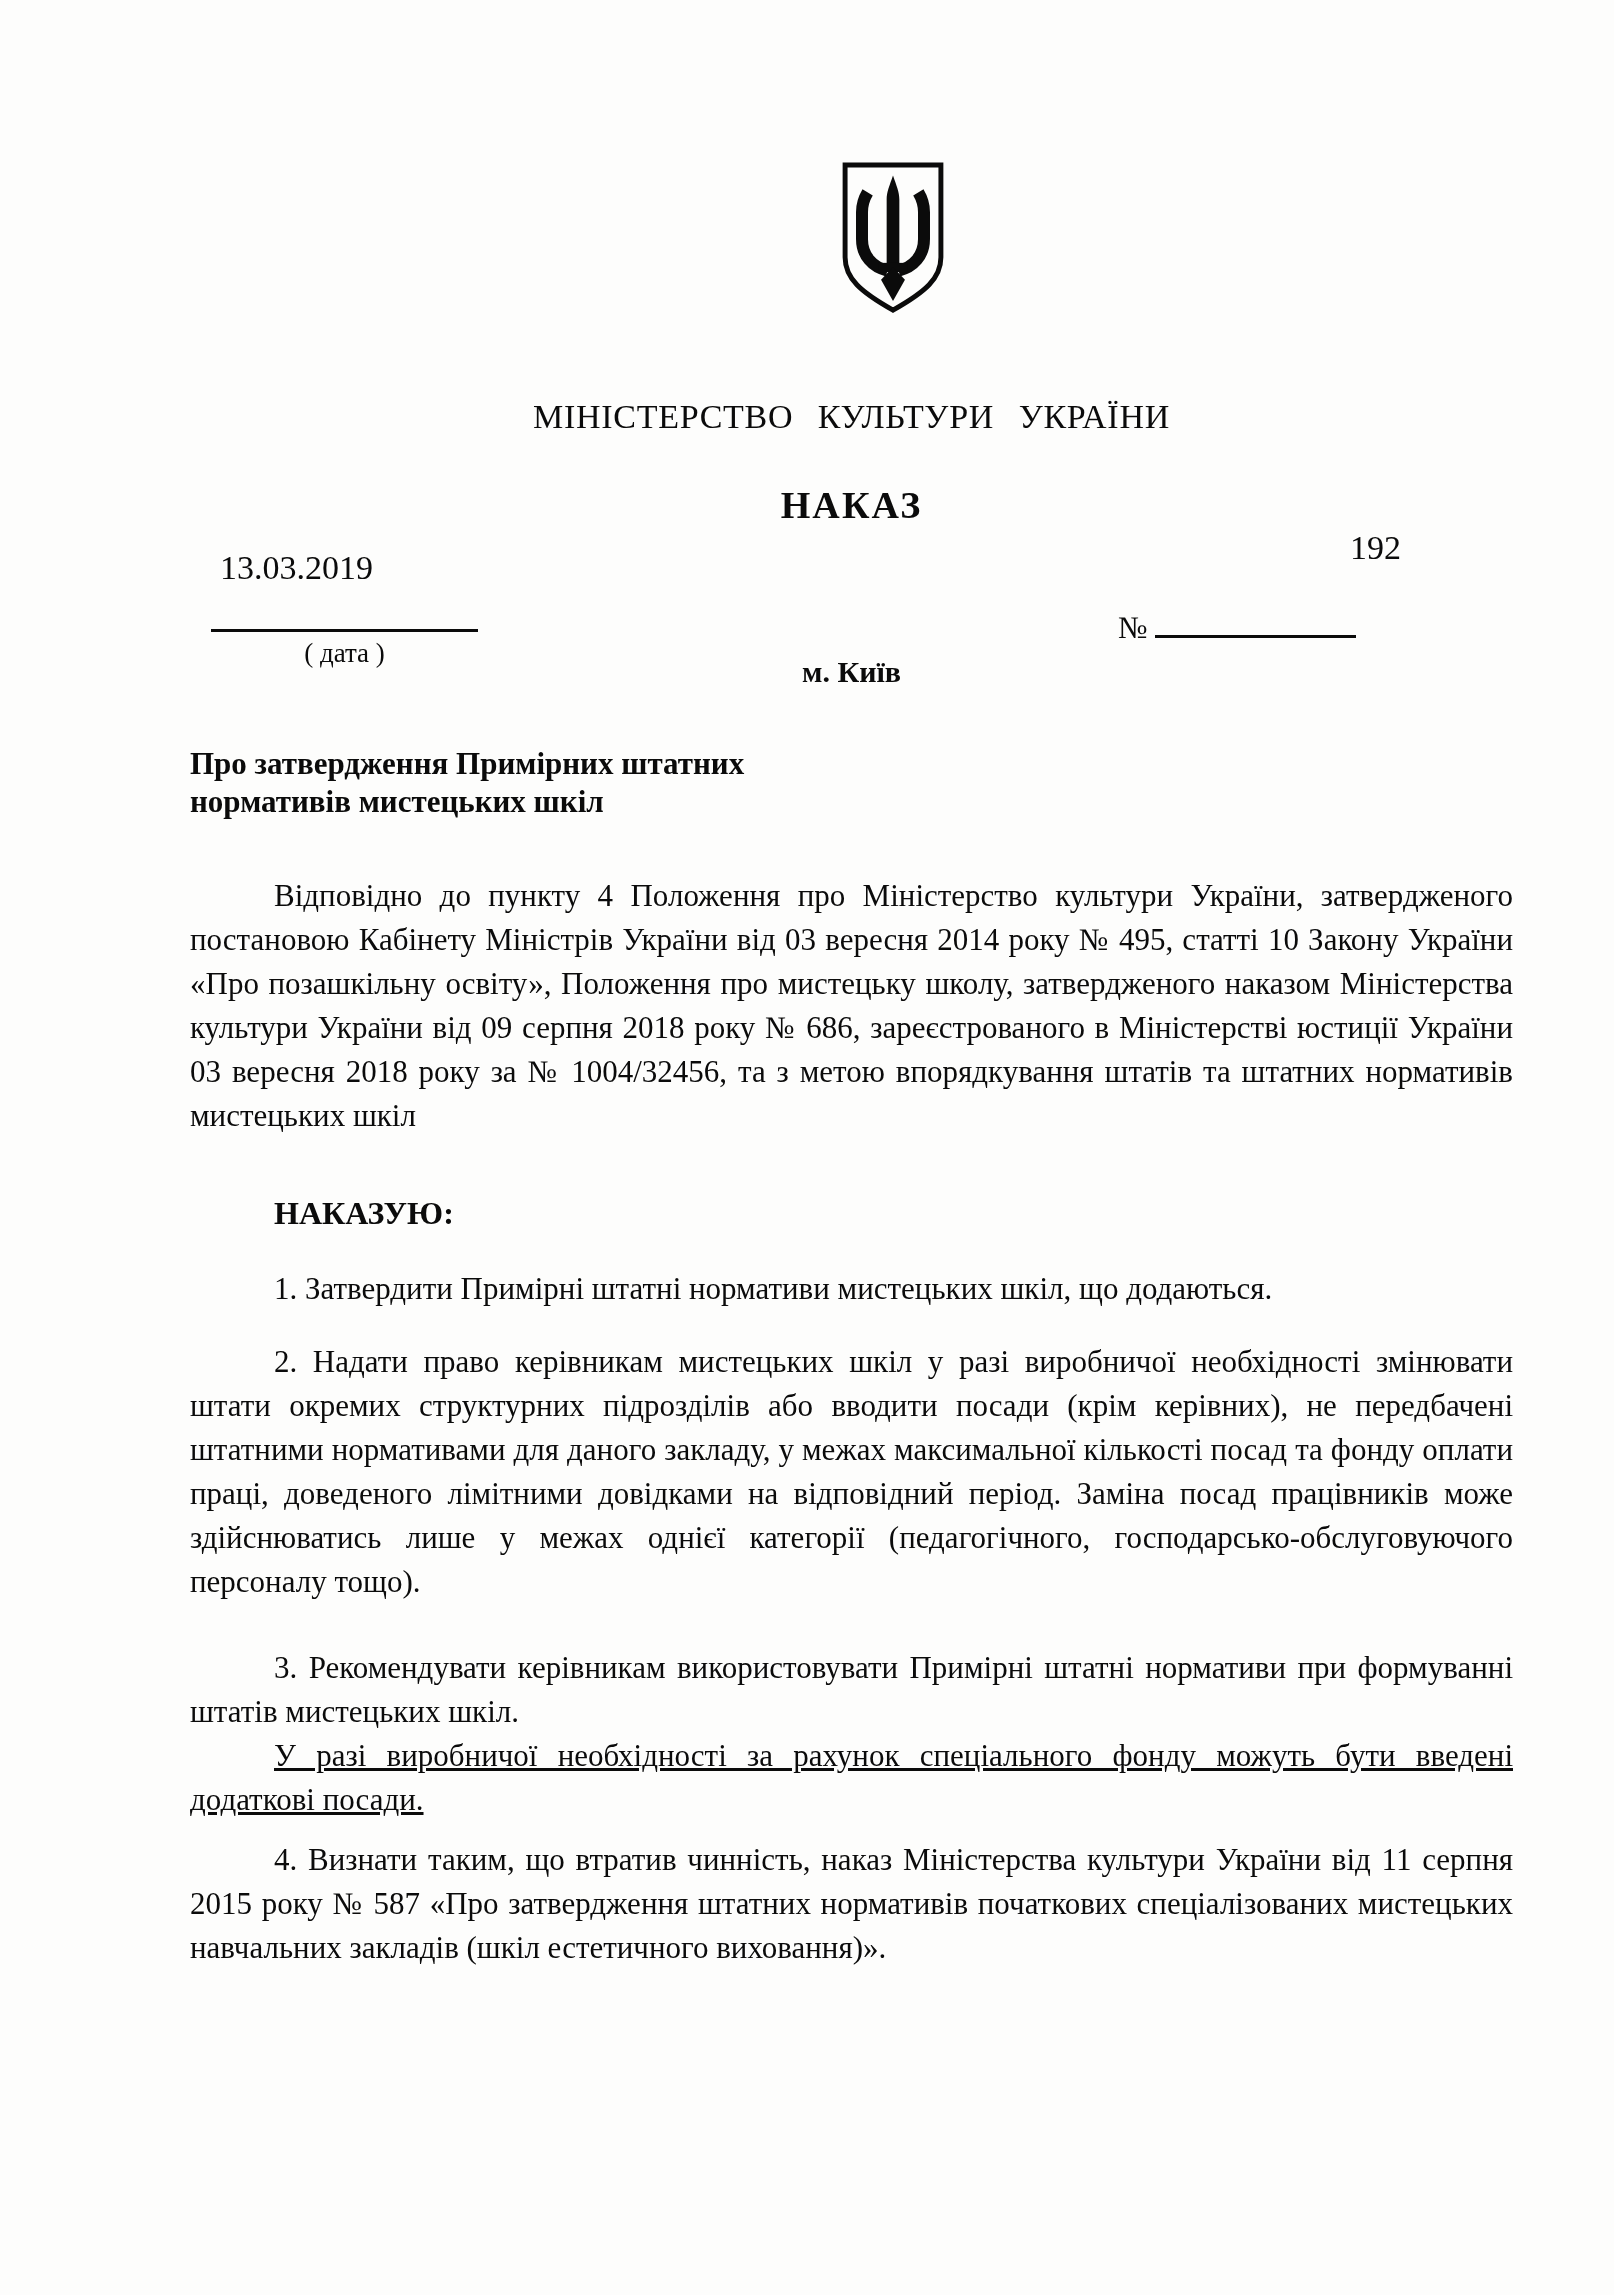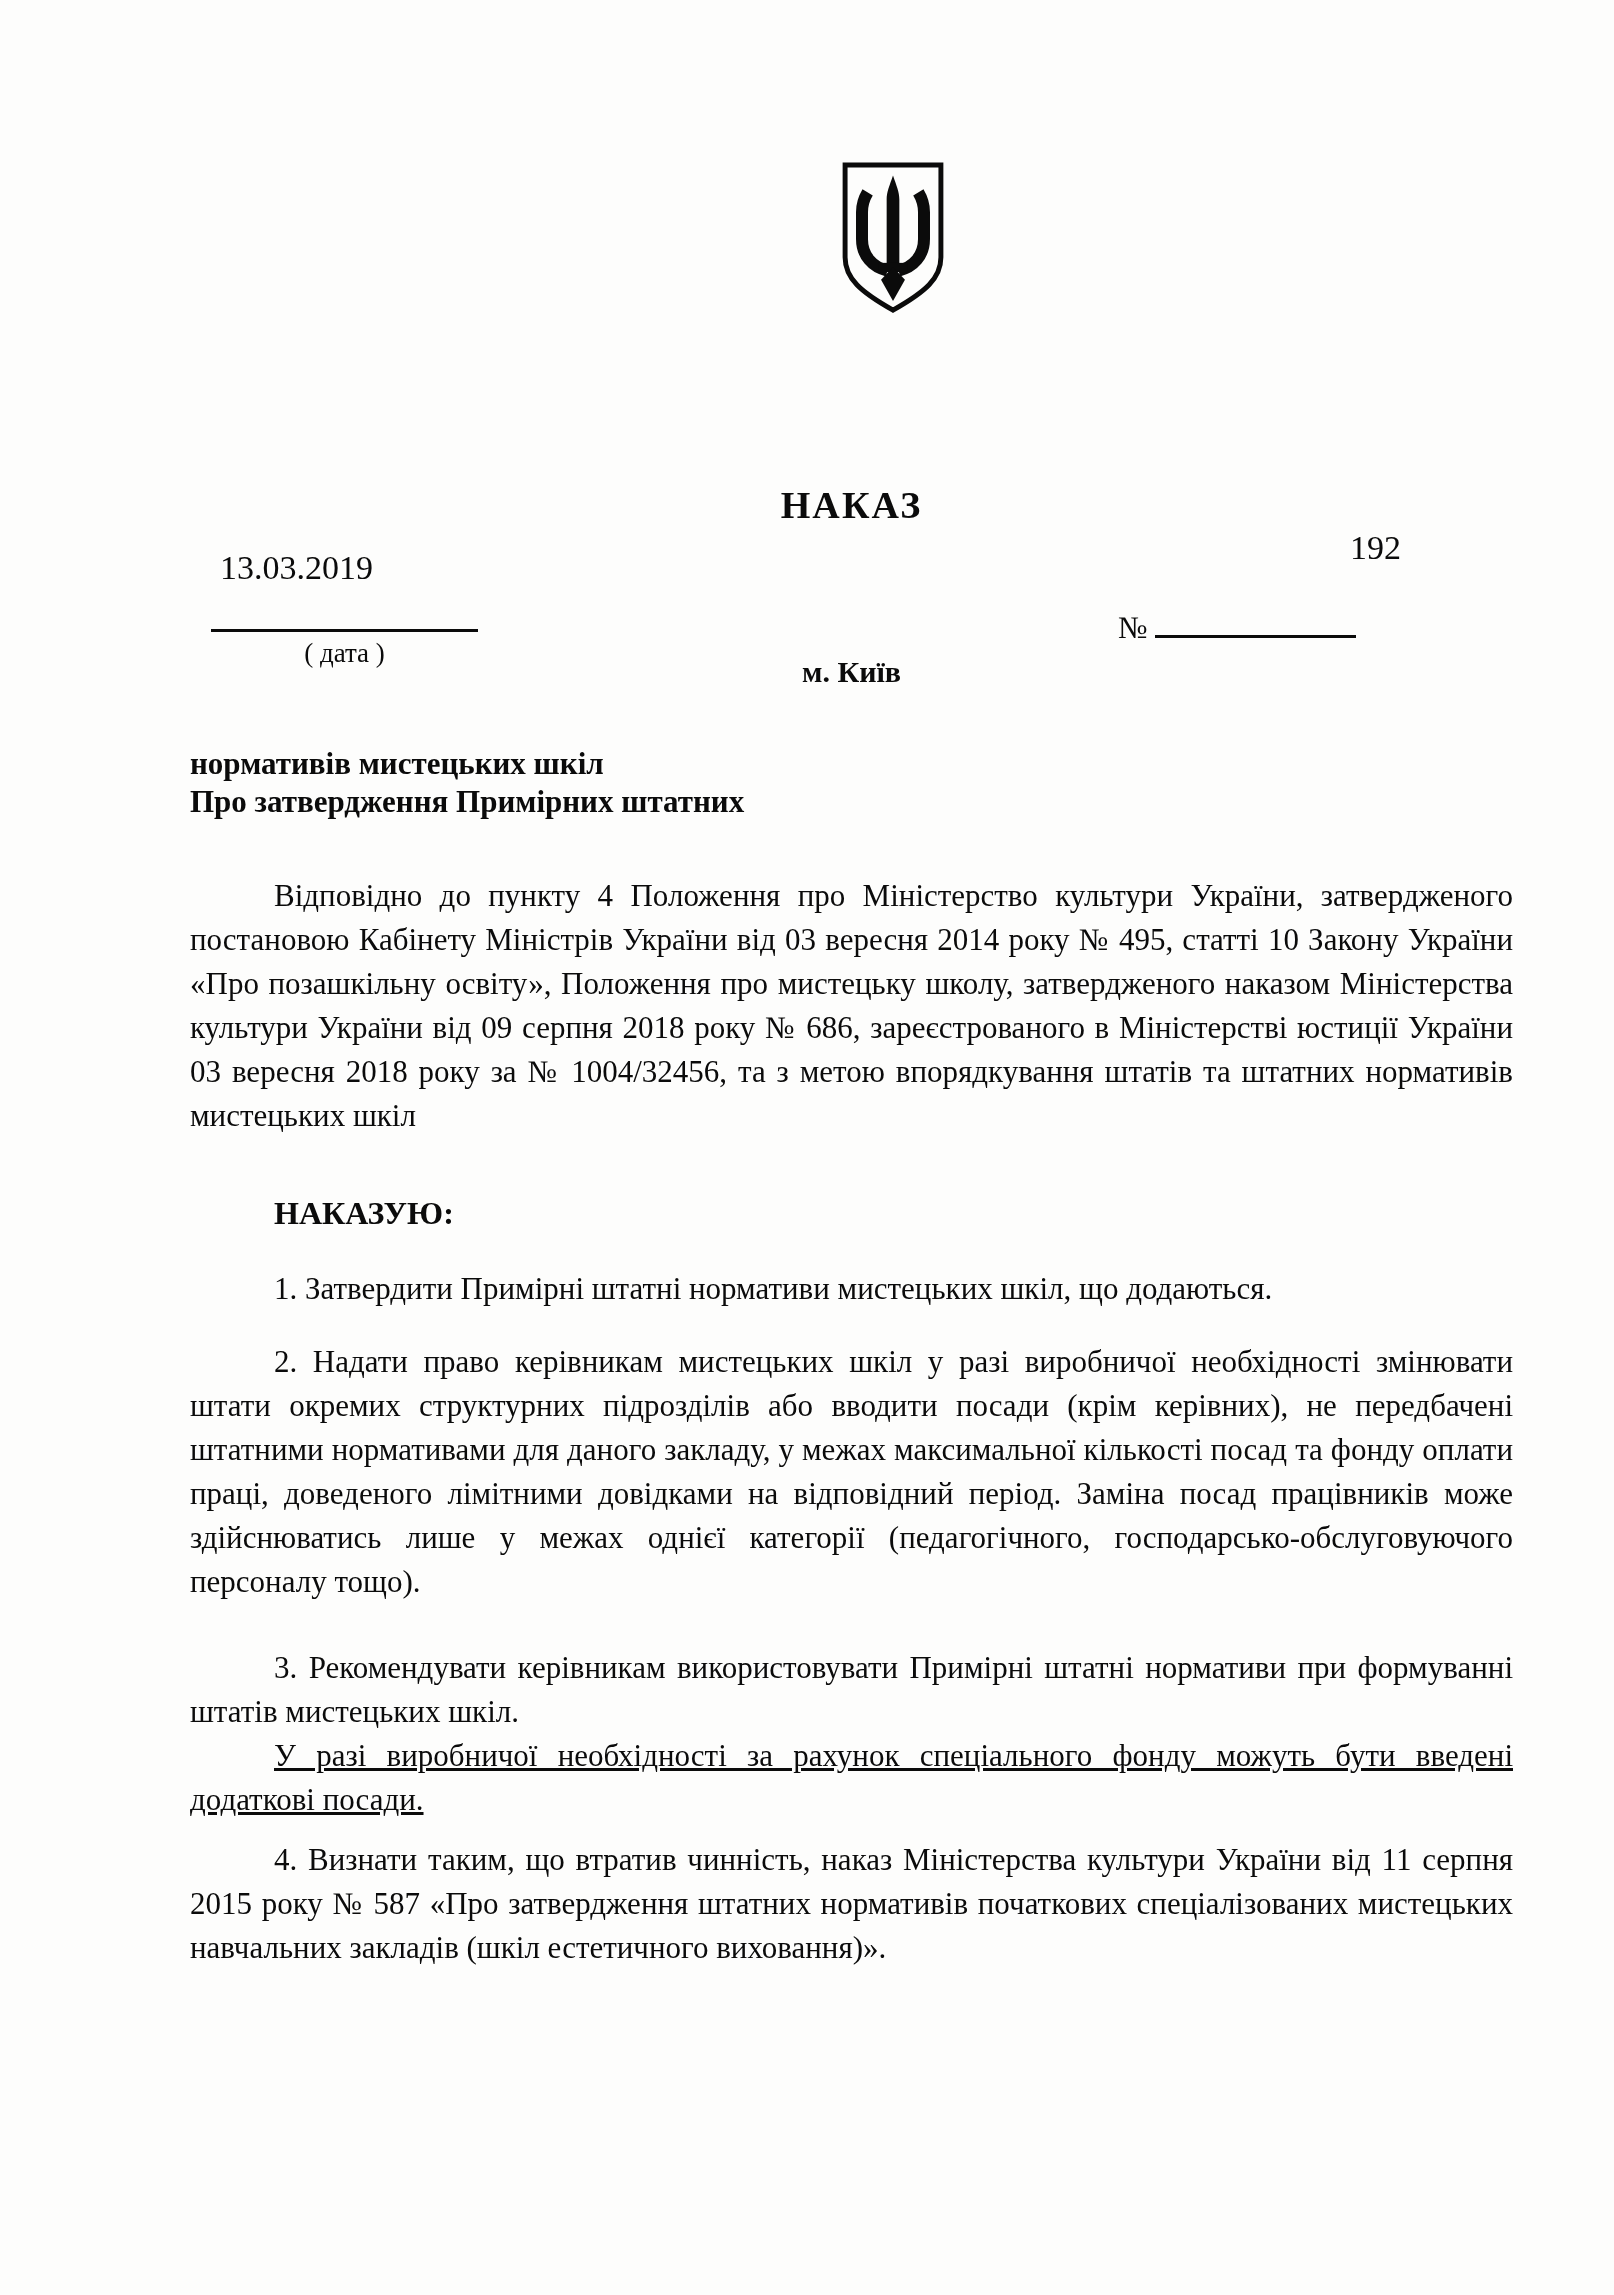--- a/index.html
+++ b/index.html
@@ -146,40 +146,41 @@
       <path d="M111,46 C117,56 119,64 119,74 V112 C119,136 104,152 83,157" fill="none" stroke="#0b0b0b" stroke-width="17"></path>
 
       <path d="M75,22 C70,37 66,45 66,56 V150 H84 V56 C84,45 80,37 75,22 Z" fill="#0b0b0b"></path>
 
       <rect x="54" y="146" width="42" height="13" fill="#0b0b0b"></rect>
 
       <path d="M75,152 L92,170 L75,200 L58,170 Z" fill="#0b0b0b"></path>
     </svg>
   </div>
 
+  <div class="ministry">МІНІСТЕРСТВО КУЛЬТУРИ УКРАЇНИ</div>
   <div class="doc-type">НАКАЗ</div>
 
   <div class="order-date">13.03.2019</div>
   <div class="order-number">192</div>
 
   <div class="date-underline"></div>
   <div class="date-caption">( дата )</div>
 
   <div class="number-row">
     <span>№</span>
     <span class="number-underline"></span>
   </div>
 
   <div class="city">м. Київ</div>
 
   <div class="body-block">
 
     <div class="subject">
+      <div>Про затвердження Примірних штатних</div>
       <div>нормативів мистецьких шкіл</div>
-      <div>Про затвердження Примірних штатних</div>
     </div>
 
     <p class="para preamble">Відповідно до пункту 4 Положення про Міністерство культури України, затвердженого постановою Кабінету Міністрів України від 03 вересня 2014 року № 495, статті 10 Закону України «Про позашкільну освіту», Положення про мистецьку школу, затвердженого наказом Міністерства культури України від 09 серпня 2018 року № 686, зареєстрованого в Міністерстві юстиції України 03 вересня 2018 року за № 1004/32456, та з метою впорядкування штатів та штатних нормативів мистецьких шкіл</p>
 
     <p class="order-word">НАКАЗУЮ:</p>
 
     <p class="para item-1">1. Затвердити Примірні штатні нормативи мистецьких шкіл, що додаються.</p>
 
     <p class="para item-2">2. Надати право керівникам мистецьких шкіл у разі виробничої необхідності змінювати штати окремих структурних підрозділів або вводити посади (крім керівних), не передбачені штатними нормативами для даного закладу, у межах максимальної кількості посад та фонду оплати праці, доведеного лімітними довідками на відповідний період. Заміна посад працівників може здійснюватись лише у межах однієї категорії (педагогічного, господарсько-обслуговуючого персоналу тощо).</p>
 

